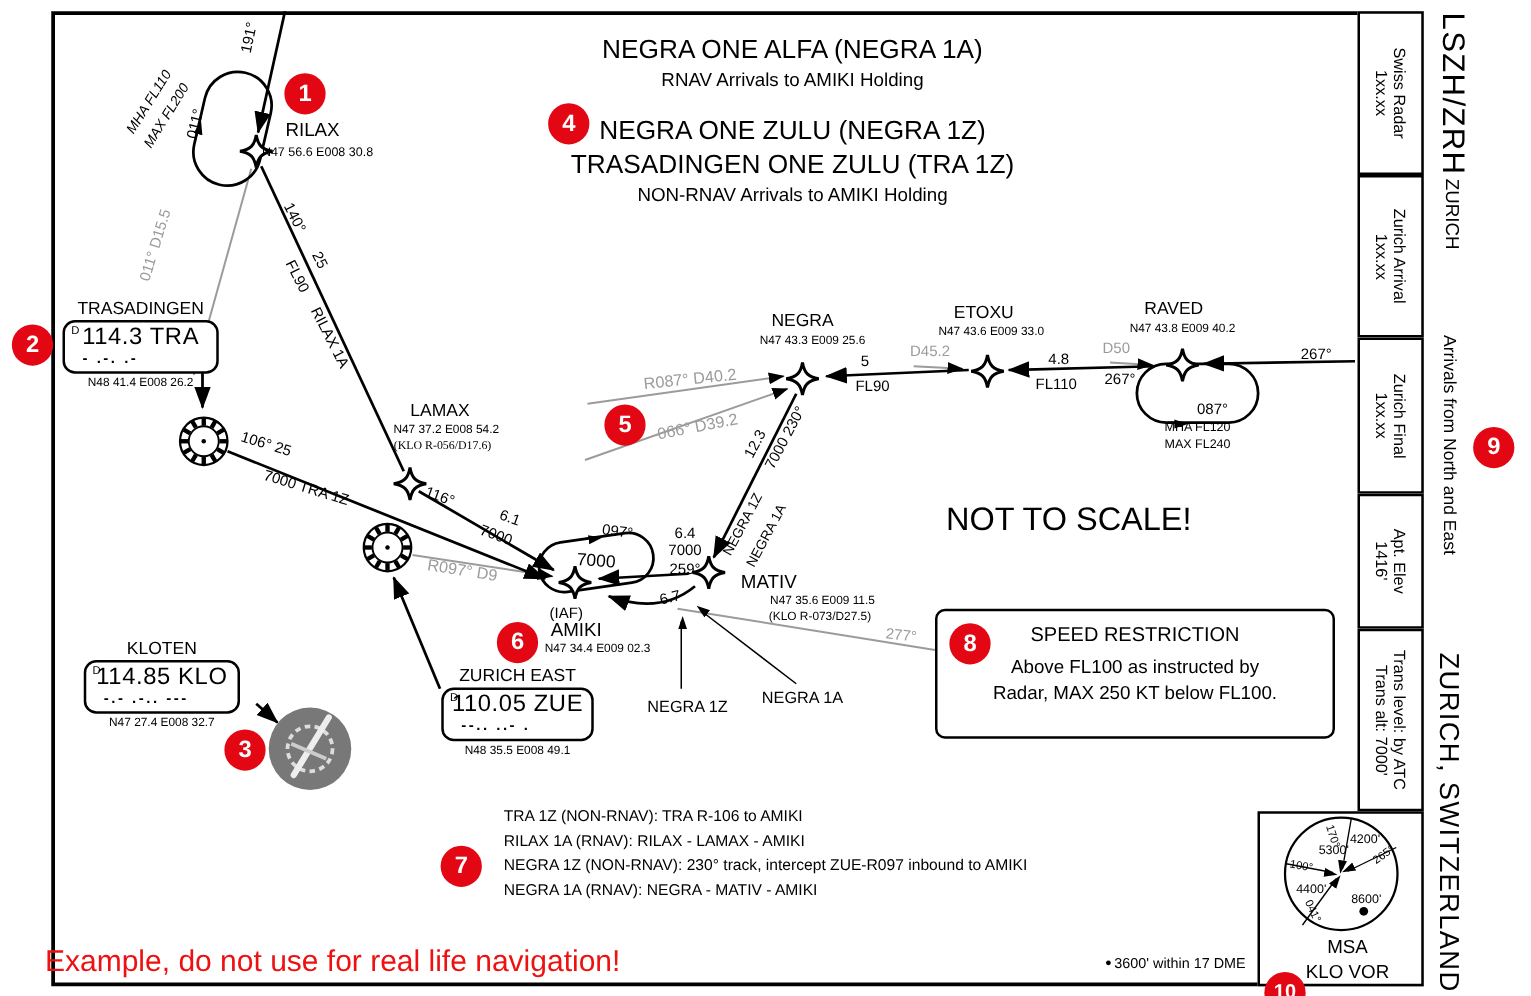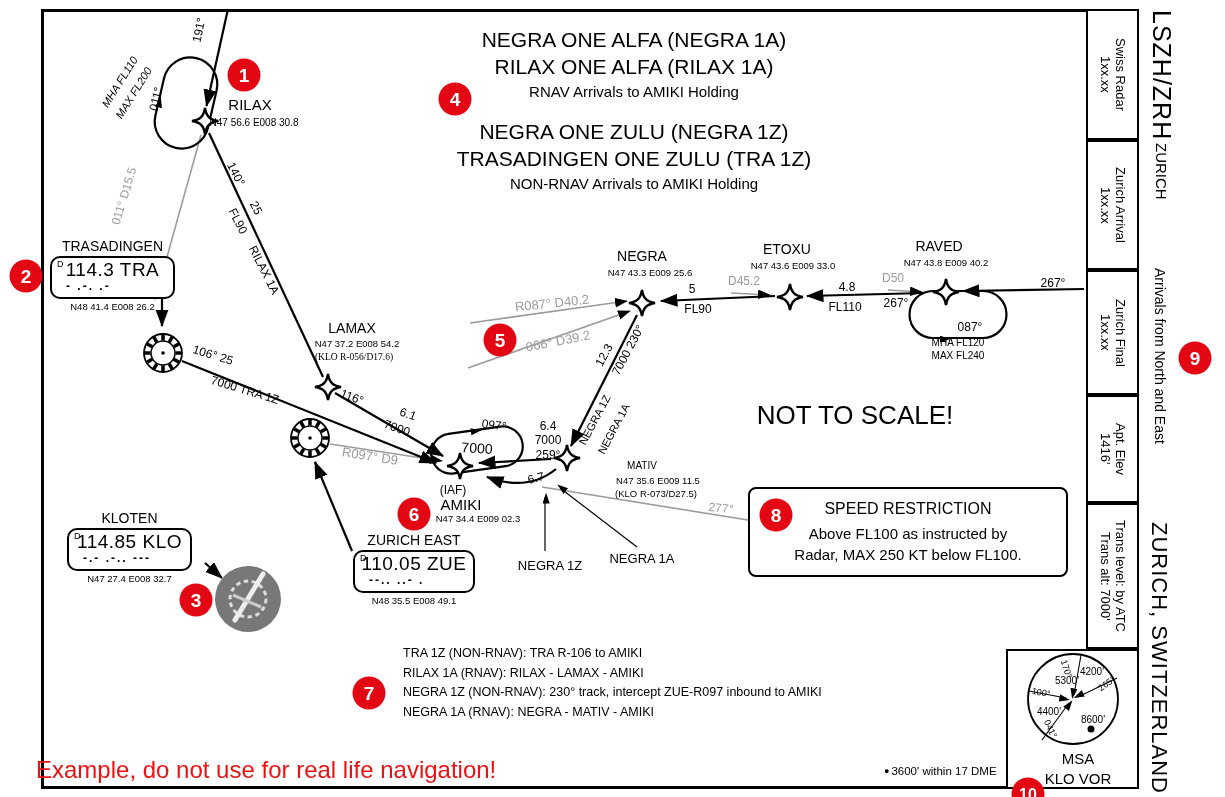--- a/index.html
+++ b/index.html
@@ -28,21 +28,21 @@
   .t-small{font-size:15px;line-height:24px;}
   .t-gap{margin-top:14px;}
   .navaid{position:absolute;z-index:4;}
   .nv-name{text-align:center;font-size:14px;margin-bottom:2px;white-space:nowrap;}
   .nv-box{position:relative;border:2.5px solid #000;border-radius:10px;background:#fff;
           box-sizing:border-box;margin:0 5px;height:43px;padding-top:1px;}
   .nv-dme{position:absolute;left:5px;top:1px;font-size:9px;}
   .nv-freq{font-size:19px;text-align:center;letter-spacing:.5px;line-height:22px;}
   .nv-morse{font-size:12px;font-weight:bold;letter-spacing:2px;line-height:10px;margin-left:14px;}
   .nv-coords{text-align:center;font-size:9.5px;margin-top:2px;white-space:nowrap;}
-  #speed-box{position:absolute;left:748px;top:487px;width:320px;height:90px;
+  #speed-box{position:absolute;left:748px;top:487px;width:320px;height:104px;
              border:2.5px solid #000;border-radius:8px;background:#fff;box-sizing:border-box;
              text-align:center;padding-top:11px;z-index:4;}
   #speed-title{font-size:16px;margin-bottom:5px;}
   .speed-line{font-size:15px;line-height:21px;}
   #procedures{position:absolute;left:403px;top:644px;font-size:12.5px;line-height:19.5px;
               white-space:nowrap;z-index:3;}
   #warning{position:absolute;left:36px;top:756px;font-size:24px;color:var(--warn-red,#ee1111);z-index:3;white-space:nowrap;}
   #msa-note{position:absolute;left:884px;top:765px;font-size:11.5px;z-index:3;}
   #msa-note .dot{font-size:9px;vertical-align:1px;margin-right:2px;}
 </style>
@@ -191,21 +191,20 @@
       <line x1="1117" y1="678" x2="1078" y2="697" marker-end="url(#arwS)"></line>
       <line x1="1029" y1="691" x2="1066" y2="698" marker-end="url(#arwS)"></line>
       <line x1="1042" y1="740" x2="1069" y2="703" marker-end="url(#arwS)"></line>
     </g>
     <circle cx="1091" cy="729" r="3.5" fill="#000"></circle>
   </g>
 </svg>
 
 <div class="title-block">
   <div class="t-big">NEGRA ONE ALFA (NEGRA 1A)</div>
-  <div class="t-big">RILAX ONE ALFA (RILAX 1A)</div>
   <div class="t-small">RNAV Arrivals to AMIKI Holding</div>
   <div class="t-big t-gap">NEGRA ONE ZULU (NEGRA 1Z)</div>
   <div class="t-big">TRASADINGEN ONE ZULU (TRA 1Z)</div>
   <div class="t-small">NON-RNAV Arrivals to AMIKI Holding</div>
 </div>
 
 <div class="navaid" style="left:45px;top:238px;width:135px;">
   <div class="nv-name">TRASADINGEN</div>
   <div class="nv-box">
     <span class="nv-dme">D</span>
@@ -302,21 +301,21 @@
     <div class="mlabel" style="left: 939px; top: 246px; font-size: 14px; transform: translate(-50%, -50%);">RAVED</div>
     <div class="mlabel" style="left: 946px; top: 263px; font-size: 9.5px; transform: translate(-50%, -50%);">N47 43.8 E009 40.2</div>
     <div class="mlabel" style="left: 1053px; top: 283px; font-size: 12px; transform: translate(-50%, -50%);">267°</div>
     <div class="mlabel" style="left: 970px; top: 327px; font-size: 12px; transform: translate(-50%, -50%);">087°</div>
     <div class="mlabel" style="left: 958px; top: 343px; font-size: 10px; transform: translate(-50%, -50%);">MHA FL120</div>
     <div class="mlabel" style="left: 958px; top: 356px; font-size: 10px; transform: translate(-50%, -50%);">MAX FL240</div>
     <div class="mlabel" style="left: 604px; top: 355px; font-size: 12px; transform: translate(-50%, -50%) rotate(-62deg);">12.3</div>
     <div class="mlabel" style="left: 628px; top: 350px; font-size: 12px; transform: translate(-50%, -50%) rotate(-62deg);">7000 230°</div>
     <div class="mlabel" style="left: 595px; top: 420px; font-size: 11px; transform: translate(-50%, -50%) rotate(-62deg);">NEGRA 1Z</div>
     <div class="mlabel" style="left: 614px; top: 429px; font-size: 11px; transform: translate(-50%, -50%) rotate(-62deg);">NEGRA 1A</div>
-    <div class="mlabel" style="left: 642px; top: 466px; font-size: 10px; transform: translate(-50%, -50%);">MATIV</div>
+    <div class="mlabel" style="left: 615px; top: 466px; font-size: 15px; transform: translate(-50%, -50%);">MATIV</div>
     <div class="mlabel" style="left: 658px; top: 481px; font-size: 9.5px; transform: translate(-50%, -50%);">N47 35.6 E009 11.5</div>
     <div class="mlabel" style="left: 656px; top: 494px; font-size: 9.5px; transform: translate(-50%, -50%);">(KLO R-073/D27.5)</div>
     <div class="mlabel gray" style="left: 721px; top: 508px; font-size: 12px; transform: translate(-50%, -50%) rotate(6deg);">277°</div>
     <div class="mlabel" style="left: 855px; top: 415px; font-size: 26px; transform: translate(-50%, -50%);">NOT TO SCALE!</div>
     <div class="mlabel" style="left: 1051px; top: 681px; font-size: 10px; transform: translate(-50%, -50%); padding-left: 32px;">5300'</div>
     <div class="mlabel" style="left: 1092px; top: 672px; font-size: 10px; transform: translate(-50%, -50%);">4200'</div>
     <div class="mlabel" style="left: 1066px; top: 669px; font-size: 9px; transform: translate(-50%, -50%) rotate(72deg);">170°</div>
     <div class="mlabel" style="left: 1041px; top: 693px; font-size: 9px; transform: translate(-50%, -50%) rotate(10deg);">100°</div>
     <div class="mlabel" style="left: 1107px; top: 684px; font-size: 9px; transform: translate(-50%, -50%) rotate(-35deg);">265°</div>
     <div class="mlabel" style="left: 1049px; top: 712px; font-size: 10px; transform: translate(-50%, -50%);">4400'</div>

